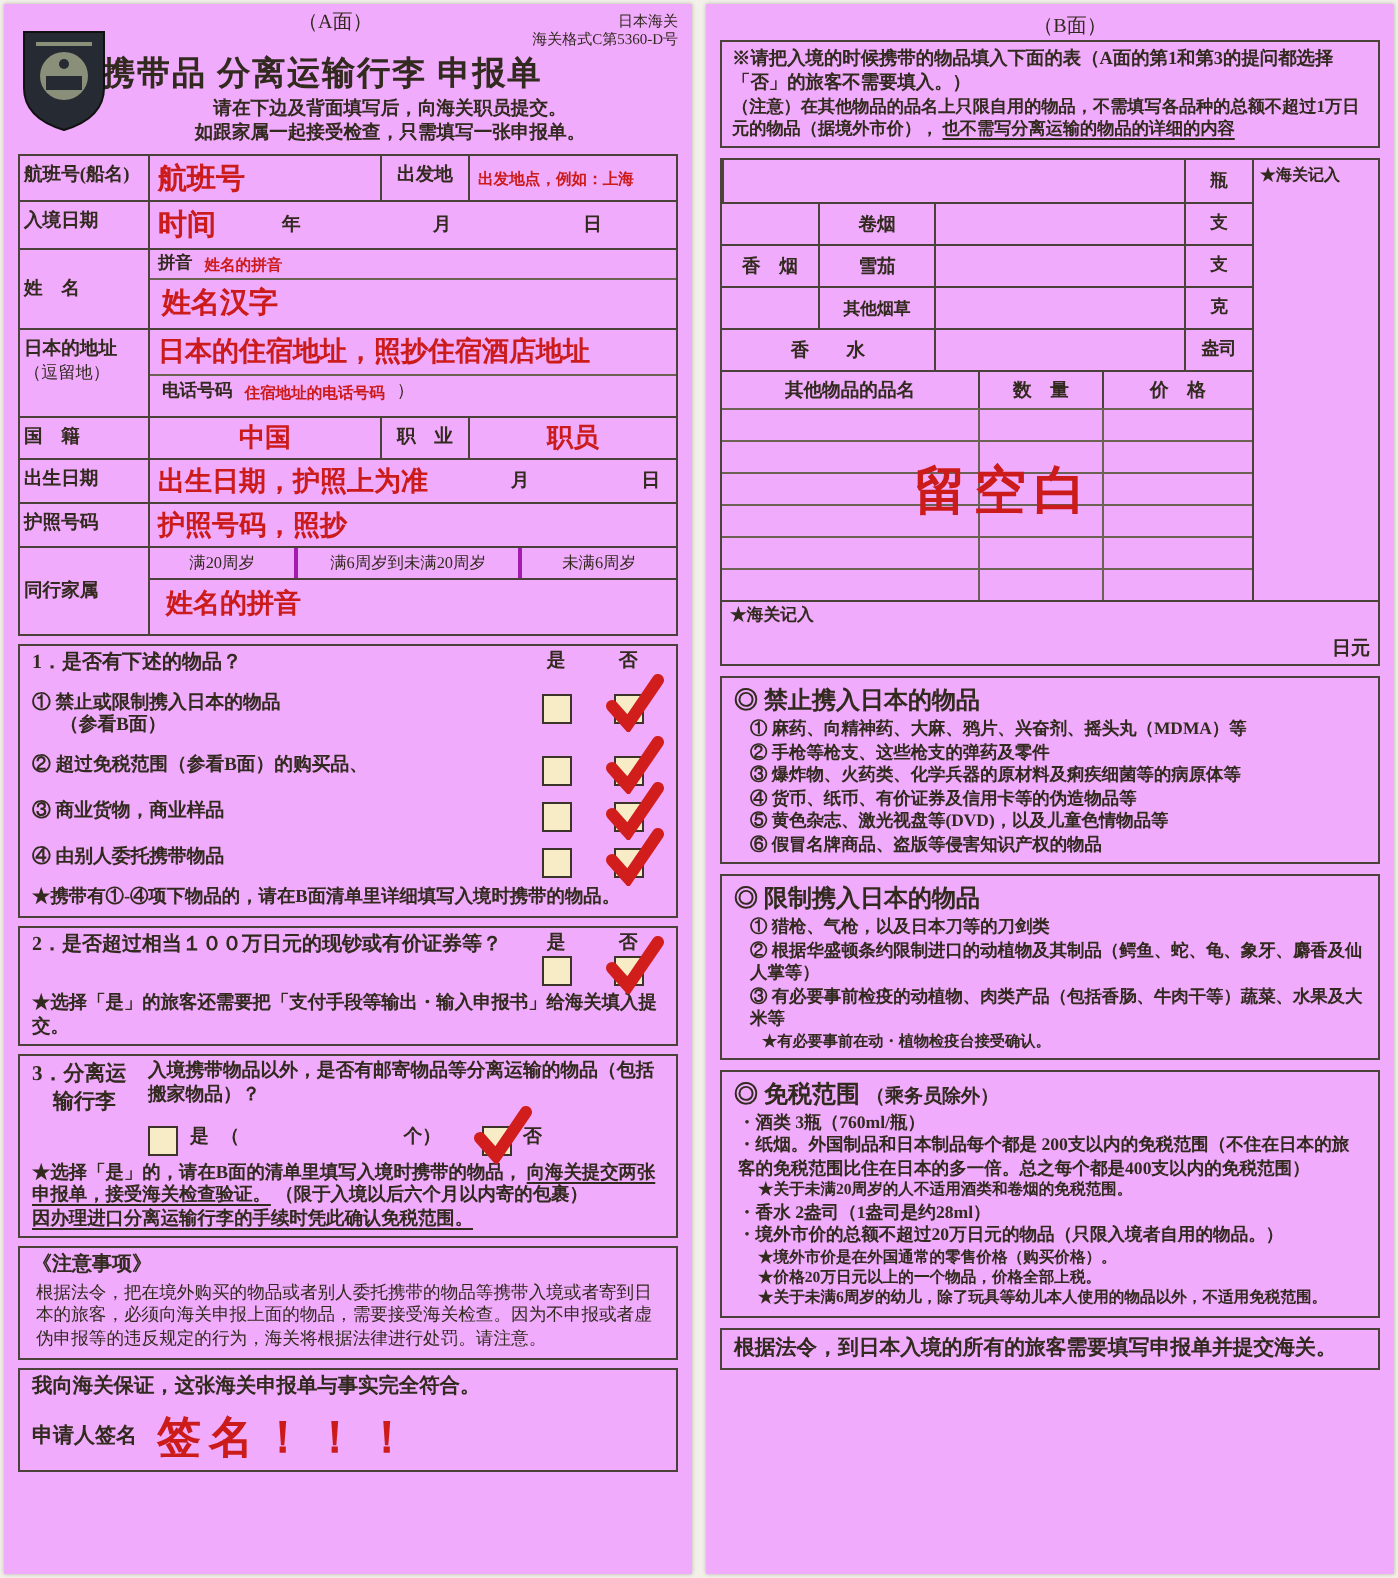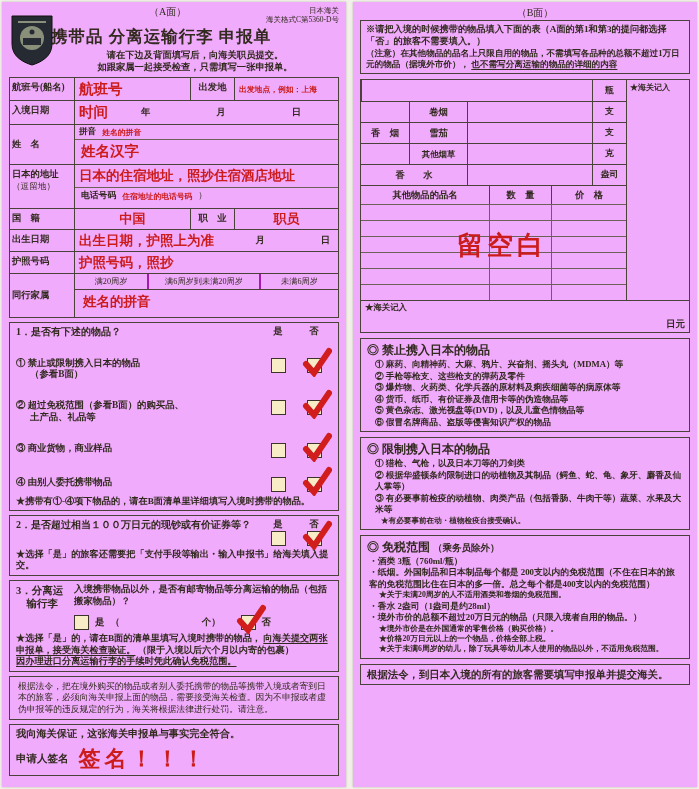--- a/index.html
+++ b/index.html
@@ -38,21 +38,21 @@
   .fam1{width:72px}.fam2{width:112px}.fam3{flex:1}
   .fambody{padding:3px 8px;font-size:13.5px}
 
   .ticknote{font-size:9.6px;font-weight:bold;text-align:center;margin:4px 0 2px}
 
   
   .sbox{border:1.4px solid #4a4238;margin-top:4px;padding:3px 6px;font-size:9.4px;line-height:1.25}
   .ynhead{display:flex;justify-content:flex-end;font-weight:bold}
   .ynhead span{width:36px;text-align:center}
   .qtitle{font-weight:bold;font-size:10px}
-  .q1item{display:flex;align-items:flex-start;margin-top:19px}
+  .q1item{display:flex;align-items:flex-start;margin-top:8px}
   .q1text{flex:1;font-weight:bold}
   .q1text .ind{padding-left:14px}
   .cbcol{width:36px;display:flex;justify-content:center;flex:none}
   .cb{width:15px;height:15px;border:1.6px solid #3c342b;background:#f8ecc6;display:inline-block;position:relative;flex:none}
   .mark{position:absolute;left:-6px;top:-12px;pointer-events:none}
   .s1note{font-weight:bold;margin-top:4px;font-size:9.2px}
   .s2row{display:flex}
   .s2q{flex:1;font-weight:bold;font-size:10px;padding-right:4px}
   .s2yn{display:flex;flex:none}
   .s2yn .col{width:36px;display:flex;flex-direction:column;align-items:center;font-weight:bold}
@@ -236,21 +236,20 @@
           <span class="cb">
             <svg class="mark" width="30" height="30" viewBox="0 0 30 30">
               <path d="M4 17 L12 26 L27 4" stroke="#d21d1d" stroke-width="6" fill="none" stroke-linecap="round"></path>
             </svg>
           </span>
         </span>
     </div>
     <div class="q1item">
       <div class="q1text">
         <div>② 超过免税范围（参看B面）的购买品、</div>
-        <div class="ind">土产品、礼品等</div>
       </div>
       <span class="cbcol">
           <span class="cb"></span>
         </span>
       <span class="cbcol">
           <span class="cb">
             <svg class="mark" width="30" height="30" viewBox="0 0 30 30">
               <path d="M4 17 L12 26 L27 4" stroke="#d21d1d" stroke-width="6" fill="none" stroke-linecap="round"></path>
             </svg>
           </span>
@@ -333,20 +332,21 @@
     </div>
     <div class="snote">
       <span>★选择「是」的，请在B面的清单里填写入境时携带的物品，</span>
       <span class="u">向海关提交两张申报单，接受海关检查验证。</span>
       <span>（限于入境以后六个月以内寄的包裹）</span><br>
       <span class="u">因办理进口分离运输行李的手续时凭此确认免税范围。</span>
     </div>
   </div>
 
   <div class="sbox">
+    <div style="font-weight:bold;font-size:10px">《注意事项》</div>
     <div class="noticebody">根据法令，把在境外购买的物品或者别人委托携带的物品等携带入境或者寄到日本的旅客，必须向海关申报上面的物品，需要接受海关检查。因为不申报或者虚伪申报等的违反规定的行为，海关将根据法律进行处罚。请注意。</div>
   </div>
 
   <div class="sbox">
     <div class="pledge">我向海关保证，这张海关申报单与事实完全符合。</div>
     <div class="sig">
       <span style="font-weight:bold;font-size:10.5px">申请人签名</span>
       <span class="red sigred">签名！！！</span>
     </div>
   </div>

